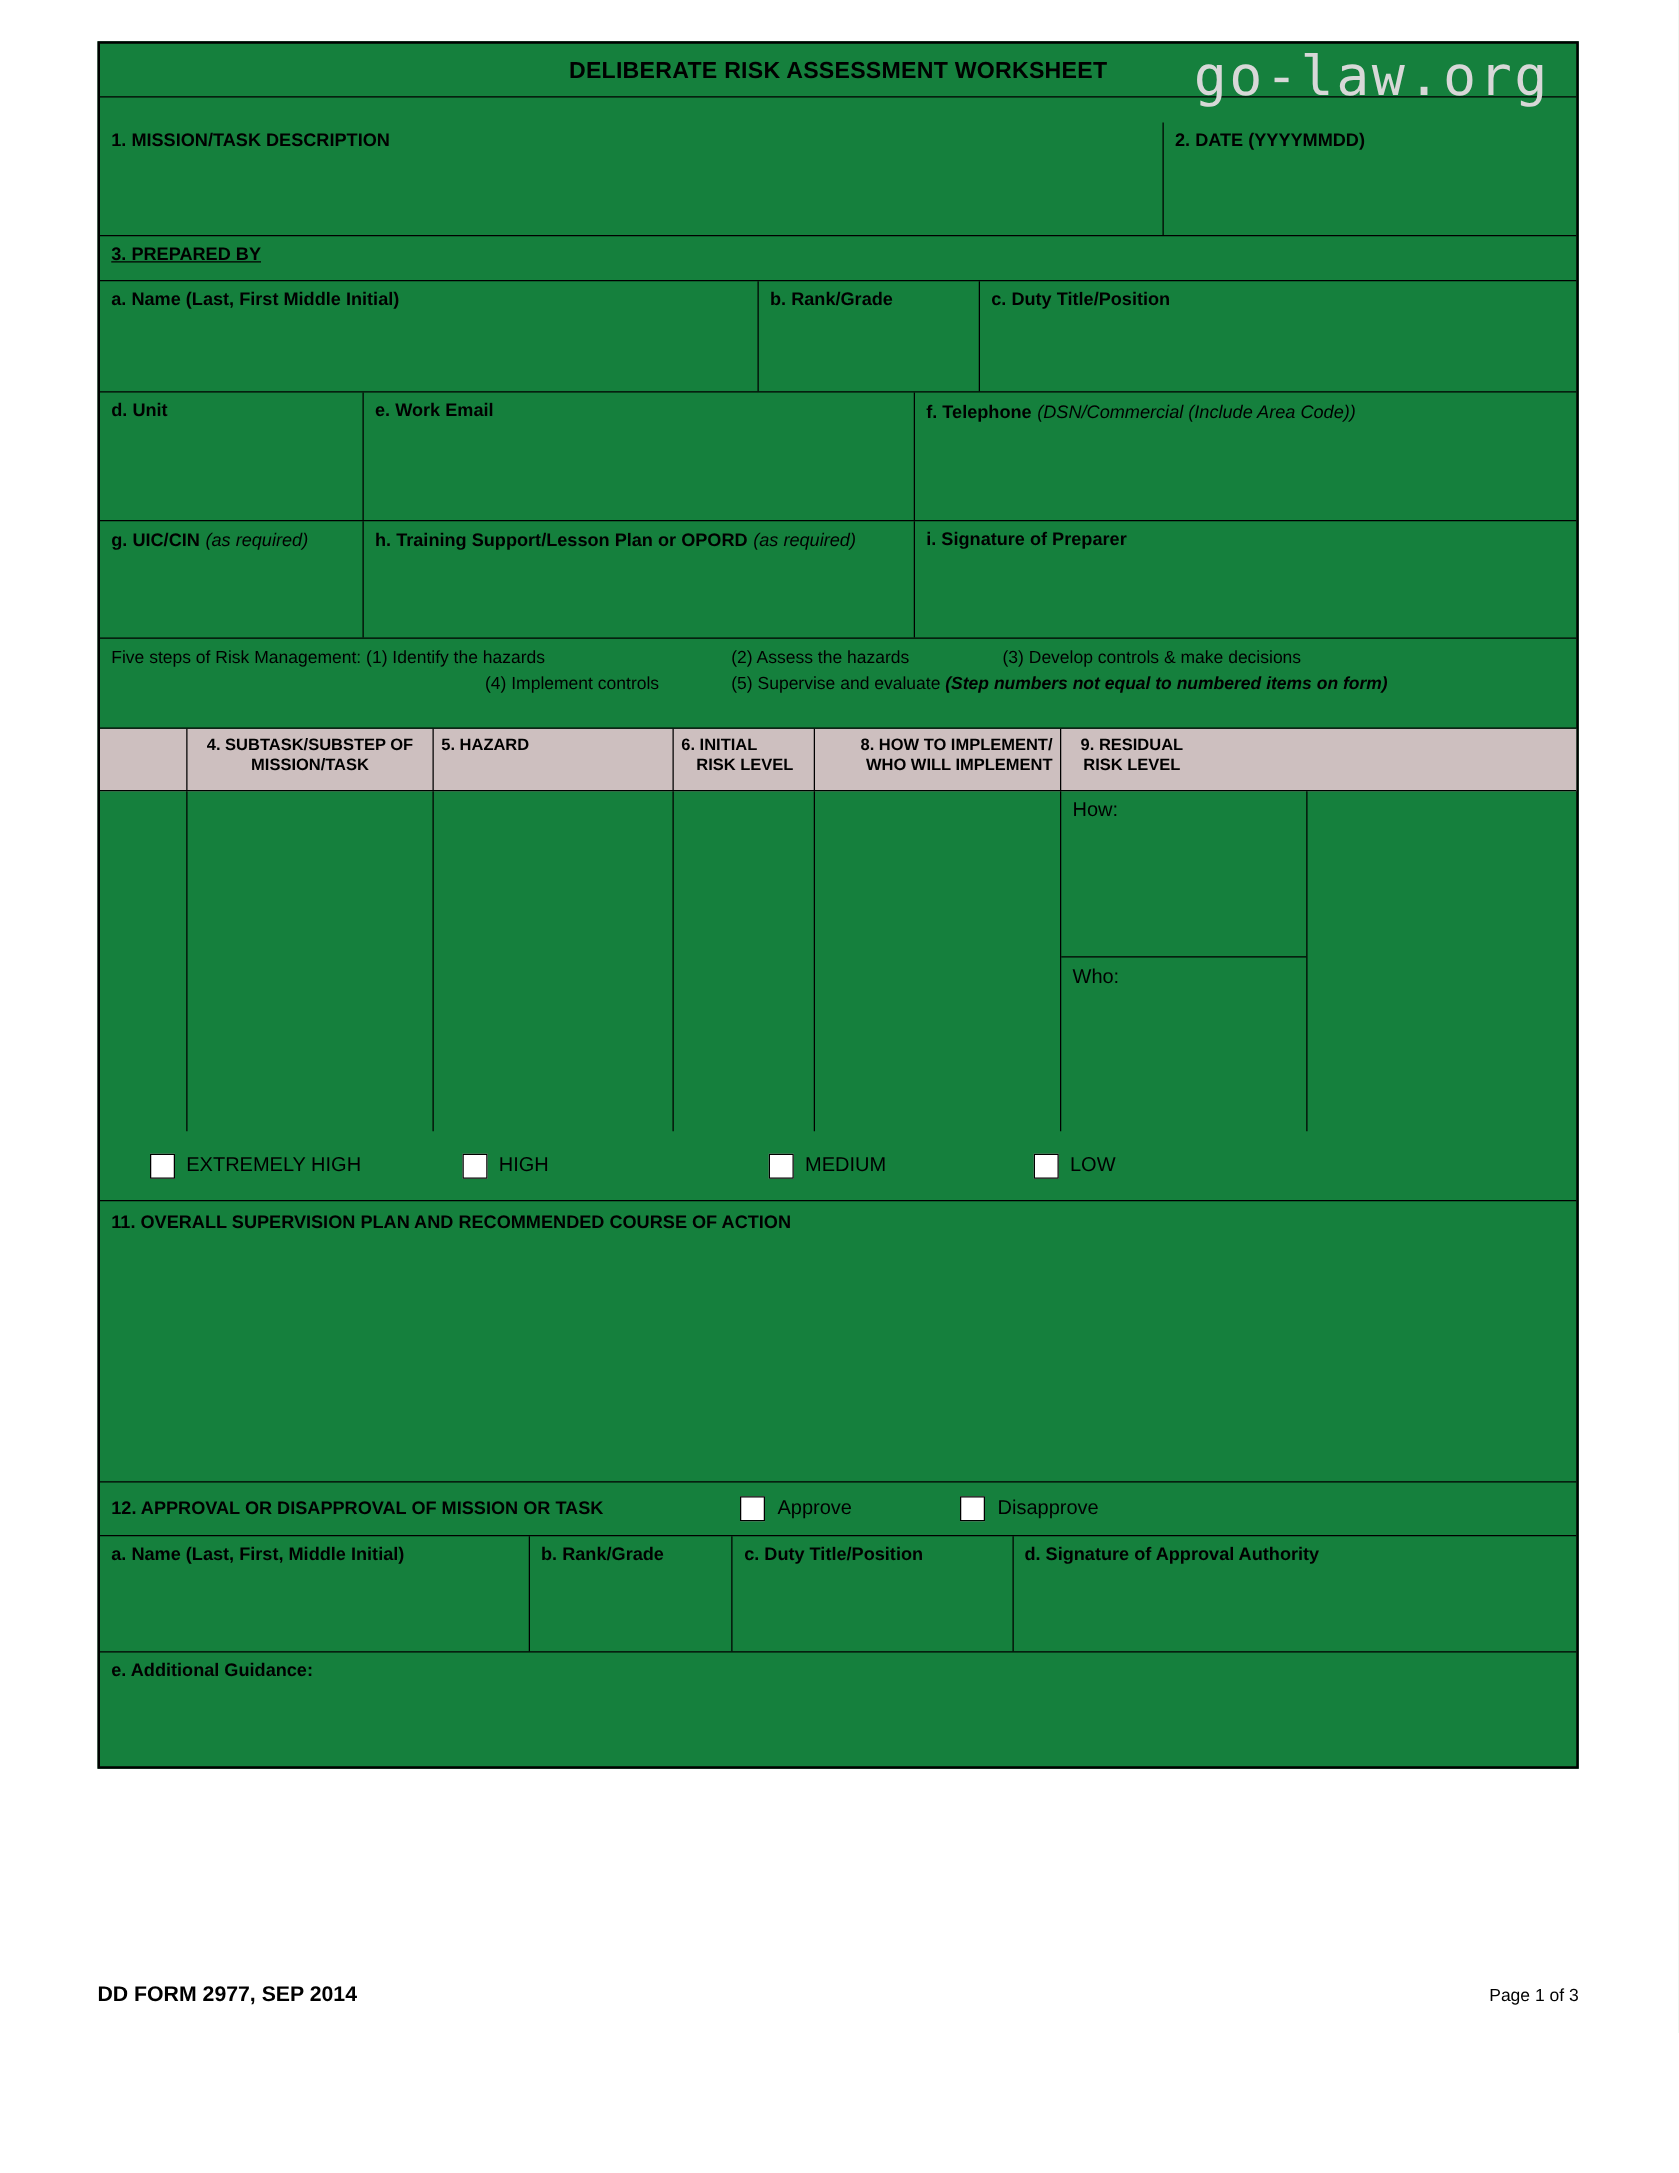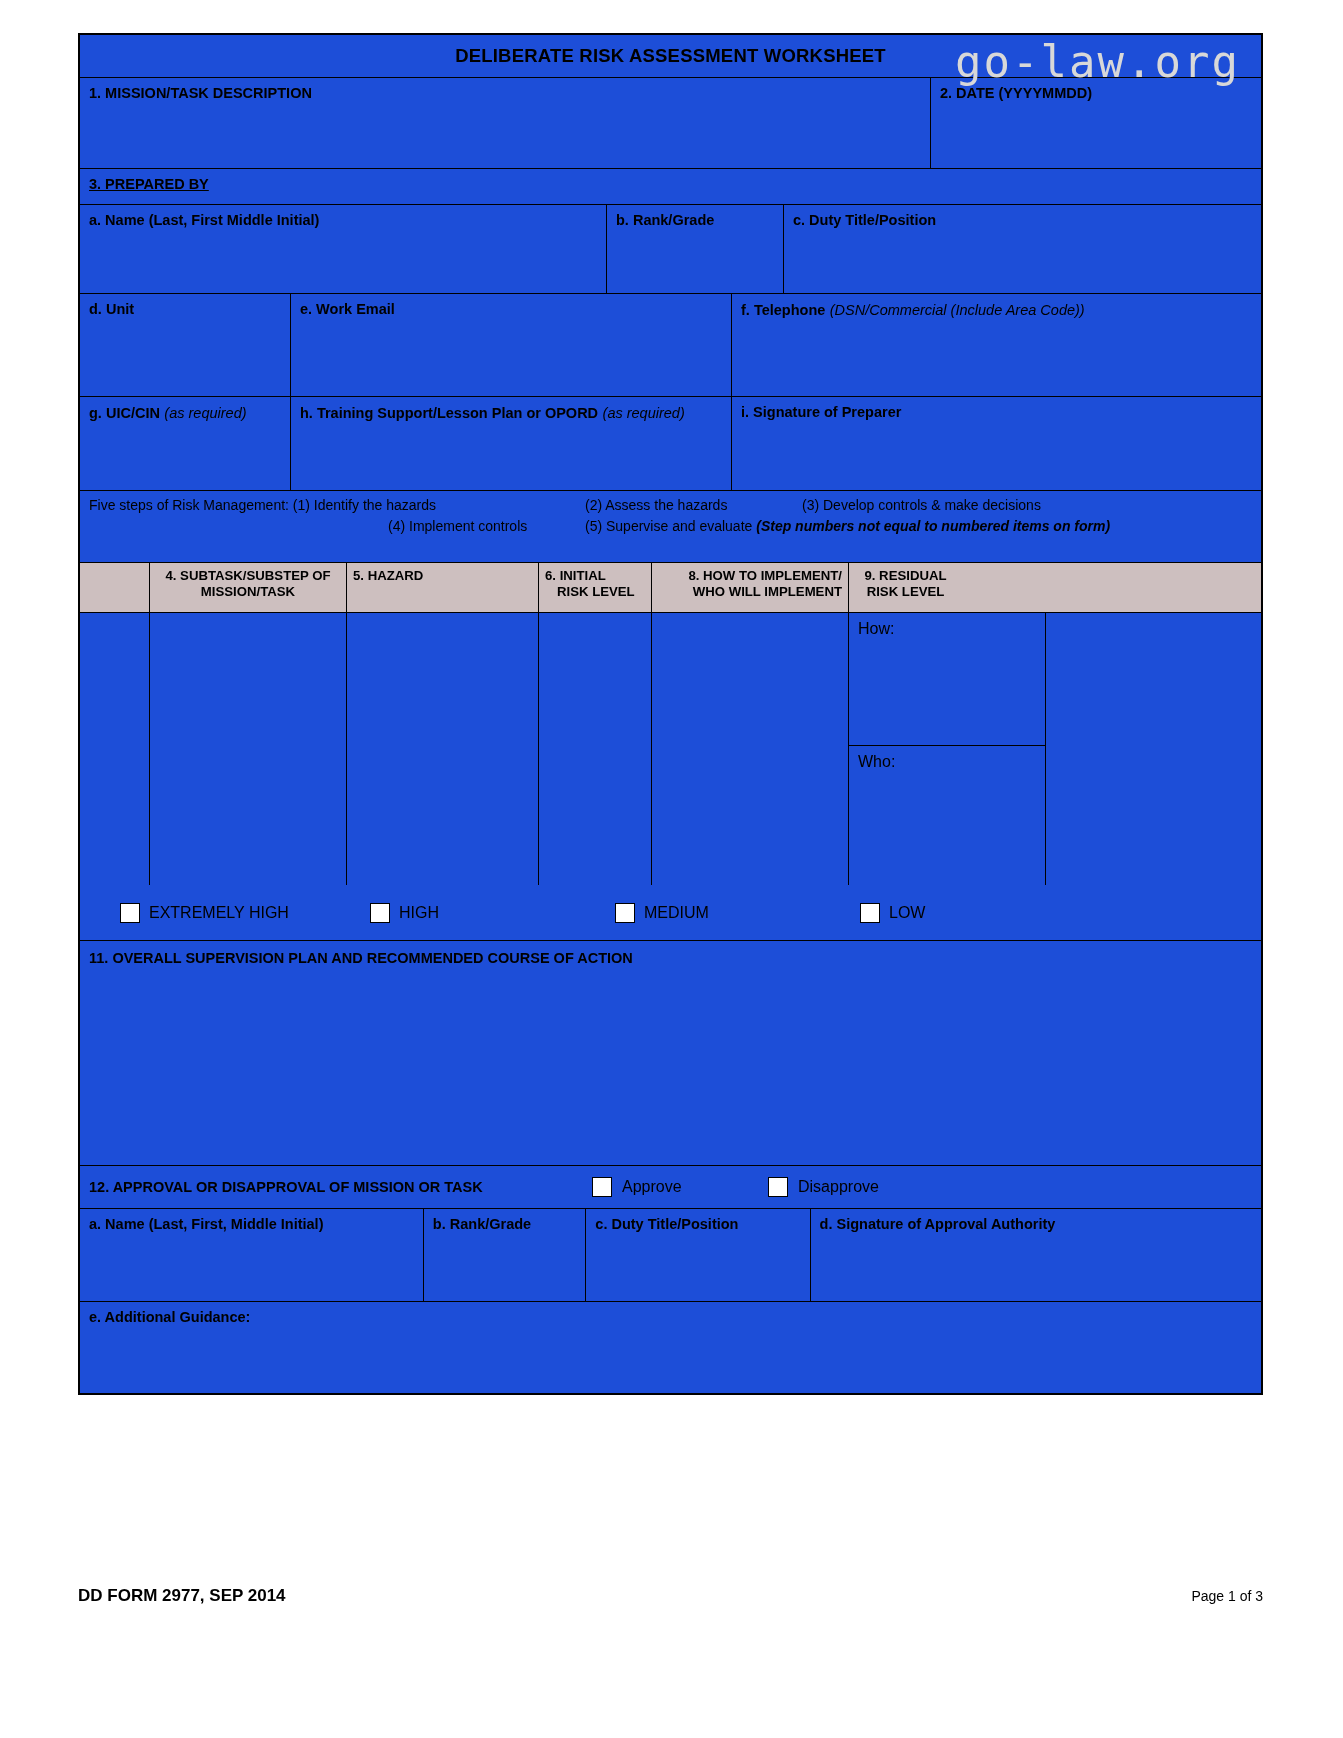--- a/index.html
+++ b/index.html
@@ -33,21 +33,21 @@
     z-index: 5;
     pointer-events: none;
   }
   .form {
     position: absolute;
     left: 78px;
     top: 33px;
     width: 1185px;
     border: 2px solid #000;
     box-sizing: border-box;
-    background: #1d4ed8;
+    background: #15803d;
   }
   .row { display: flex; }
   .cell {
     box-sizing: border-box;
     position: relative;
     padding: 7px 9px;
   }
   .bt { border-top: 1.5px solid #000; }
   .br { border-right: 1.5px solid #000; }
 
@@ -67,21 +67,21 @@
     font-size: 14.5px;
     font-weight: bold;
   }
   .lbl-i {
     font-size: 14.5px;
     font-weight: normal;
     font-style: italic;
   }
 
   
-  .sec1 { height: 90px; }
+  .sec1 { height: 90px; margin-top: 20px; }
   .sec1 .c1 { width: 851px; }
   .sec1 .c2 { width: 330px; }
 
   
   .prepbar { height: 35px; text-decoration: underline; }
 
   
   .secabc { height: 88px; }
   .secabc .ca { width: 527px; }
   .secabc .cb { width: 177px; }
@@ -153,21 +153,21 @@
     border: 1.5px solid #000;
     display: inline-block;
     vertical-align: middle;
     box-sizing: border-box;
     background: #fff;
   }
   .chkwrap { position: absolute; display: flex; align-items: center; gap: 9px; font-size: 16px; }
   .p1 { left: 40px; }
   .p2 { left: 290px; }
   .p3 { left: 535px; }
-  .p4 { left: 780px; }
+  .p4 { left: 747px; }
 
   
   .sec11head { height: 31px; padding: 8px 9px 0 9px; }
   .sec11body { height: 185px; border-bottom: 1.5px solid #000; }
 
   
   .sec12 {
     height: 42px;
     border-bottom: 1.5px solid #000;
     position: relative;

